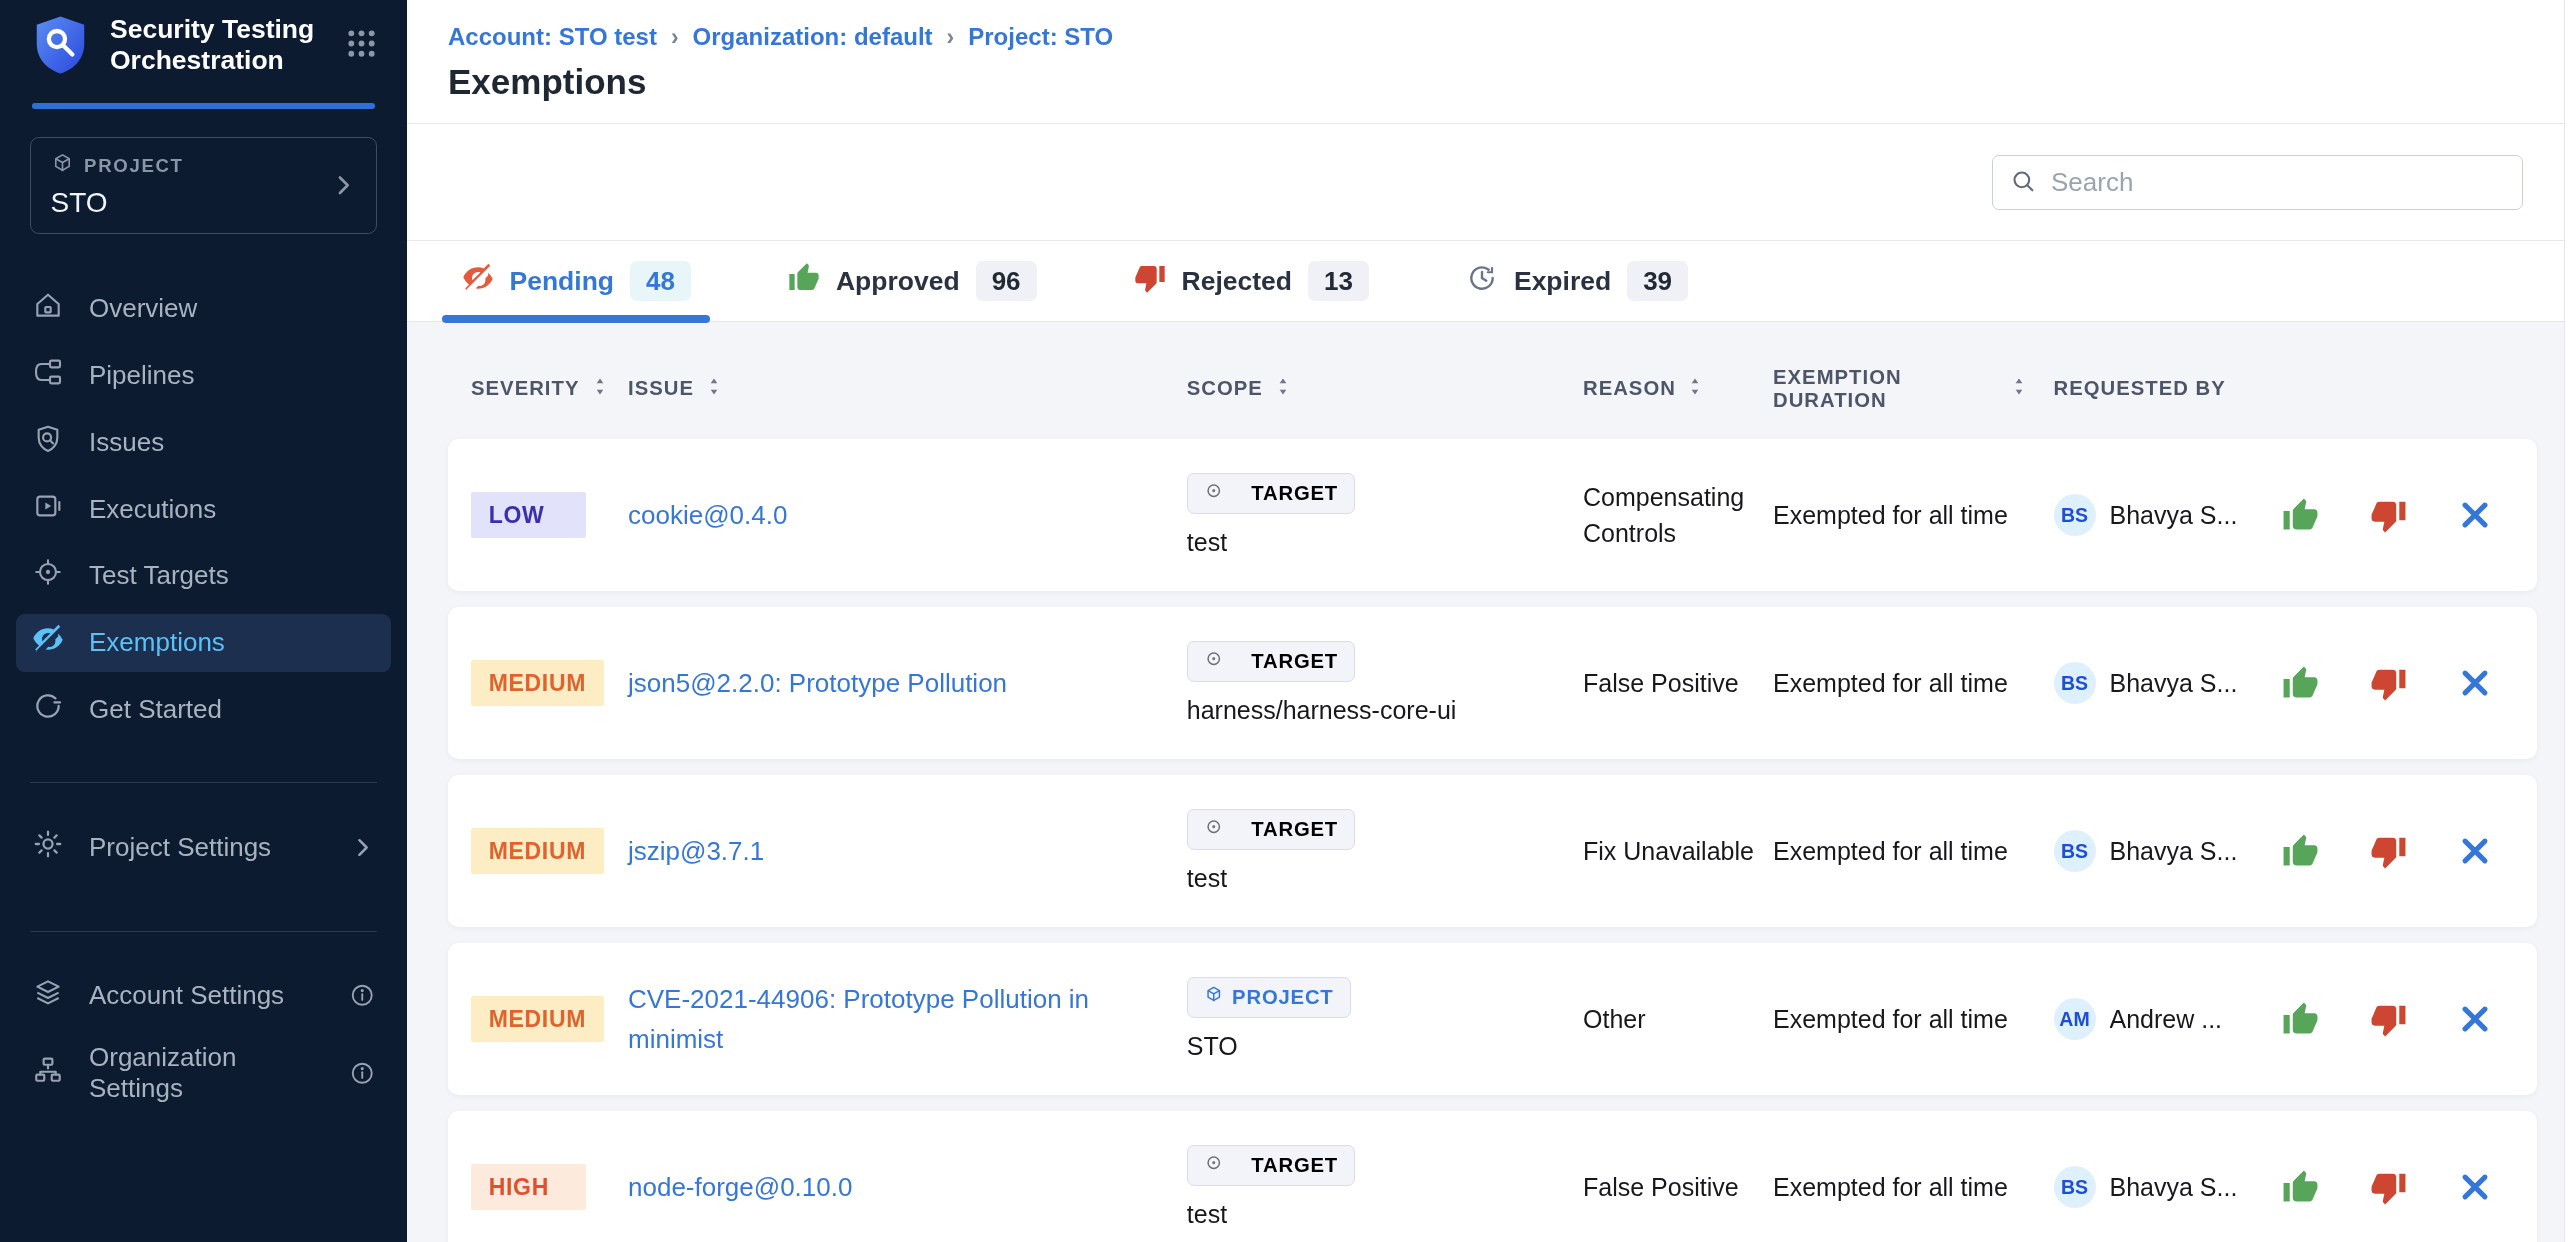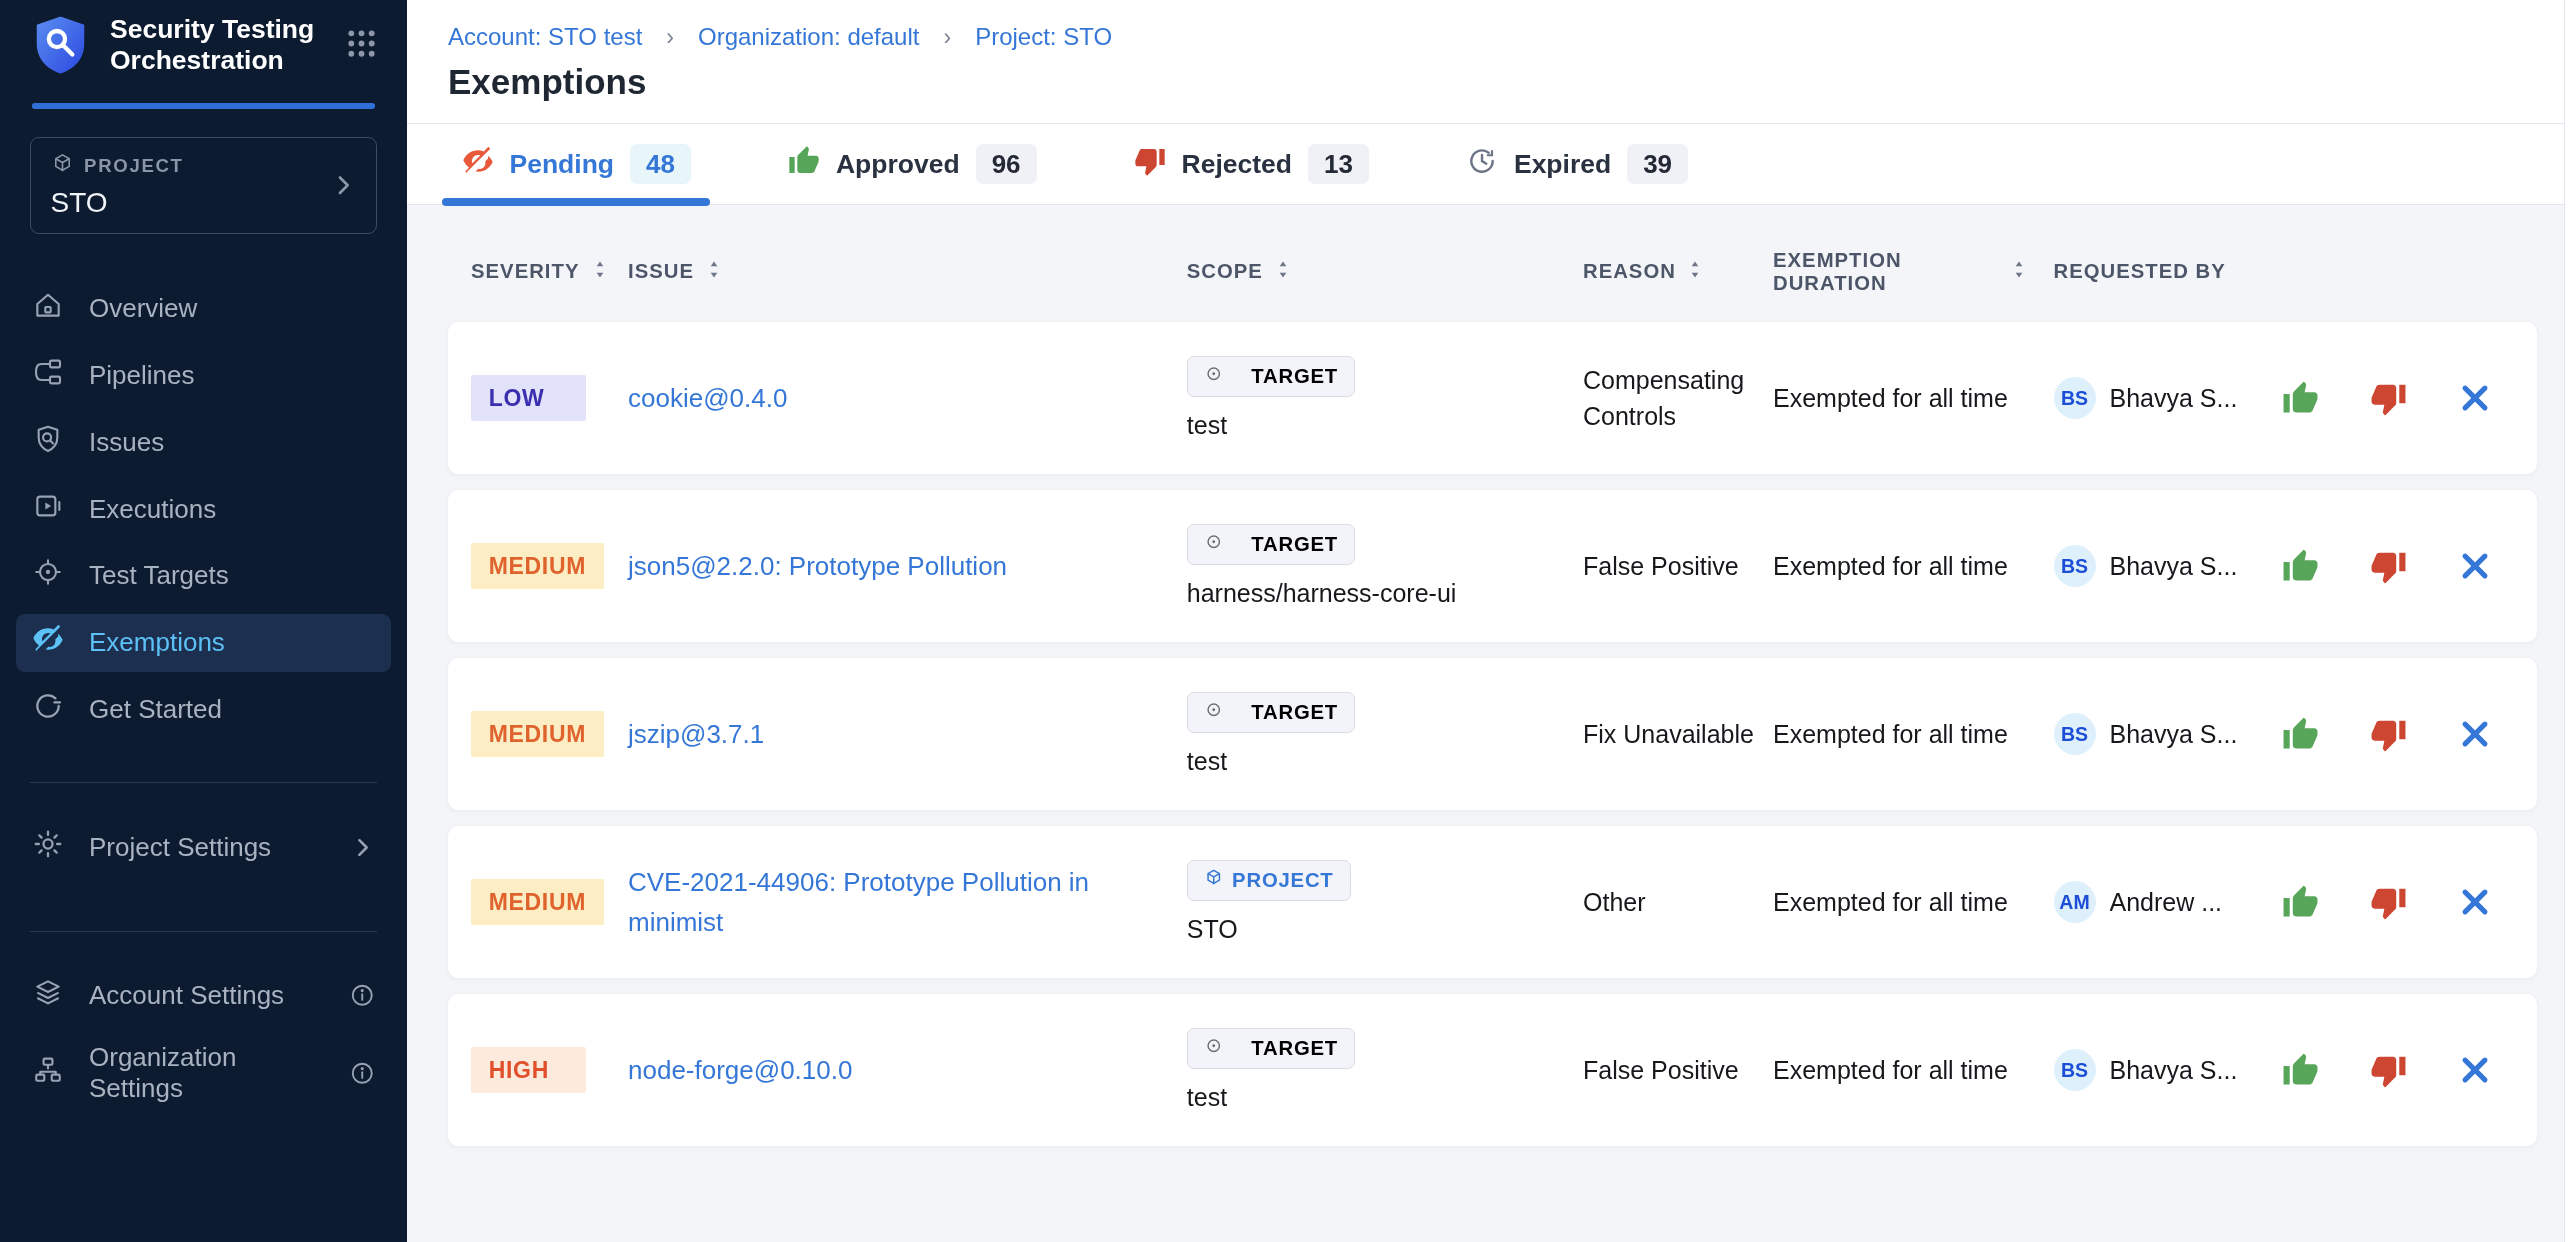--- a/index.html
+++ b/index.html
@@ -25,21 +25,21 @@
   .nav-item.active svg { color:#5cc1f7; }
   .side-div { border:none; border-top:1.8px solid #2c3850; margin:35px 30px; }
   .side-bottom .nav-item { margin-bottom:19.5px; }
   .trail { margin-left:auto; color:#8d97a9; display:flex; align-items:center; }
 
   
   .main { flex:1; background:#fff; display:flex; flex-direction:column; position:relative; min-width:0; }
   .scroll-strip { position:absolute; right:0; top:0; bottom:0; width:12.4px; background:#fff; border-left:1.8px solid #e3e6ec; z-index:9; }
 
   .top-band { height:124px; border-bottom:1.8px solid #e5e8ef; padding:23px 53px 0 41px; }
-  .breadcrumb { display:flex; align-items:center; gap:24px; font-size:24px; color:#3577d7; }
+  .breadcrumb { display:flex; align-items:center; gap:14px; font-size:24px; color:#3577d7;font-weight:bold; }
   .crumb { cursor:pointer; }
   .crumb-sep { color:#7a8494; font-size:23px; }
   .page-title { margin-top:10.6px; font-size:35px; font-weight:700; color:#1f2733; }
 
   .search-band { height:117px; border-bottom:1.8px solid #e5e8ef; display:flex; align-items:center; justify-content:flex-end; padding:0 53px 0 41px; }
   .search-box { width:531px; height:55px; border:1.8px solid #c9cfdb; border-radius:7px; display:flex; align-items:center; padding:0 16px; gap:14px; background:#fff; }
   .search-box input { border:none; outline:none; flex:1; font-size:26px; color:#1f2733; font-family:inherit; }
   .search-box input::placeholder { color:#9aa3b2; }
 
   .tabs-band { height:81px; border-bottom:1.8px solid #e3e6ec; display:flex; align-items:stretch; padding-left:35px; background:#fff; }
@@ -249,20 +249,29 @@
     <div class="breadcrumb">
       <span class="crumb">Account: STO test</span>
       <span class="crumb-sep">›</span>
       <span class="crumb">Organization: default</span>
       <span class="crumb-sep">›</span>
       <span class="crumb">Project: STO</span>
     </div>
     <h1 class="page-title">Exemptions</h1>
   </div>
 
+  <div class="search-band">
+    <div class="search-box">
+      <span><svg width="28" height="28" viewBox="0 0 24 24" fill="none" stroke="#606a7b" stroke-width="1.8" stroke-linecap="round">
+            <circle cx="11" cy="11" r="6.3"></circle>
+            <path d="M15.7 15.7L20 20"></path>
+          </svg></span>
+      <input placeholder="Search" style="">
+    </div>
+  </div>
 
   <div class="tabs-band">
     <div class="tab active">
       <span class="tab-icon-pending"><svg width="32" height="32" viewBox="0 0 24 24" fill="currentColor">
             <path d="M2.8 21.2L21.2 2.8 19.8 1.4l-3.5 3.5A11.4 11.4 0 0 0 12 4C7 4 2.8 7 1 11.5c.9 2.2 2.4 4 4.3 5.4l-2.9 2.9 1.4 1.4zM12 7.5c.6 0 1.2.1 1.7.3l-5.9 5.9a4.5 4.5 0 0 1 4.2-6.2z"></path>
             <path d="M21.6 8.6l-2.1 2.1c0 .3.1.6.1 1.3a4.5 4.5 0 0 1-5.4 4.4l-2 2c.5.1 1.2.1 1.8.1 5 0 9.2-3 11-7.5a12 12 0 0 0-3.4-4.4z" transform="translate(-2,1.5)"></path>
           </svg></span>
       <span class="t-label">Pending</span>
       <span class="count">48</span>
     </div>

